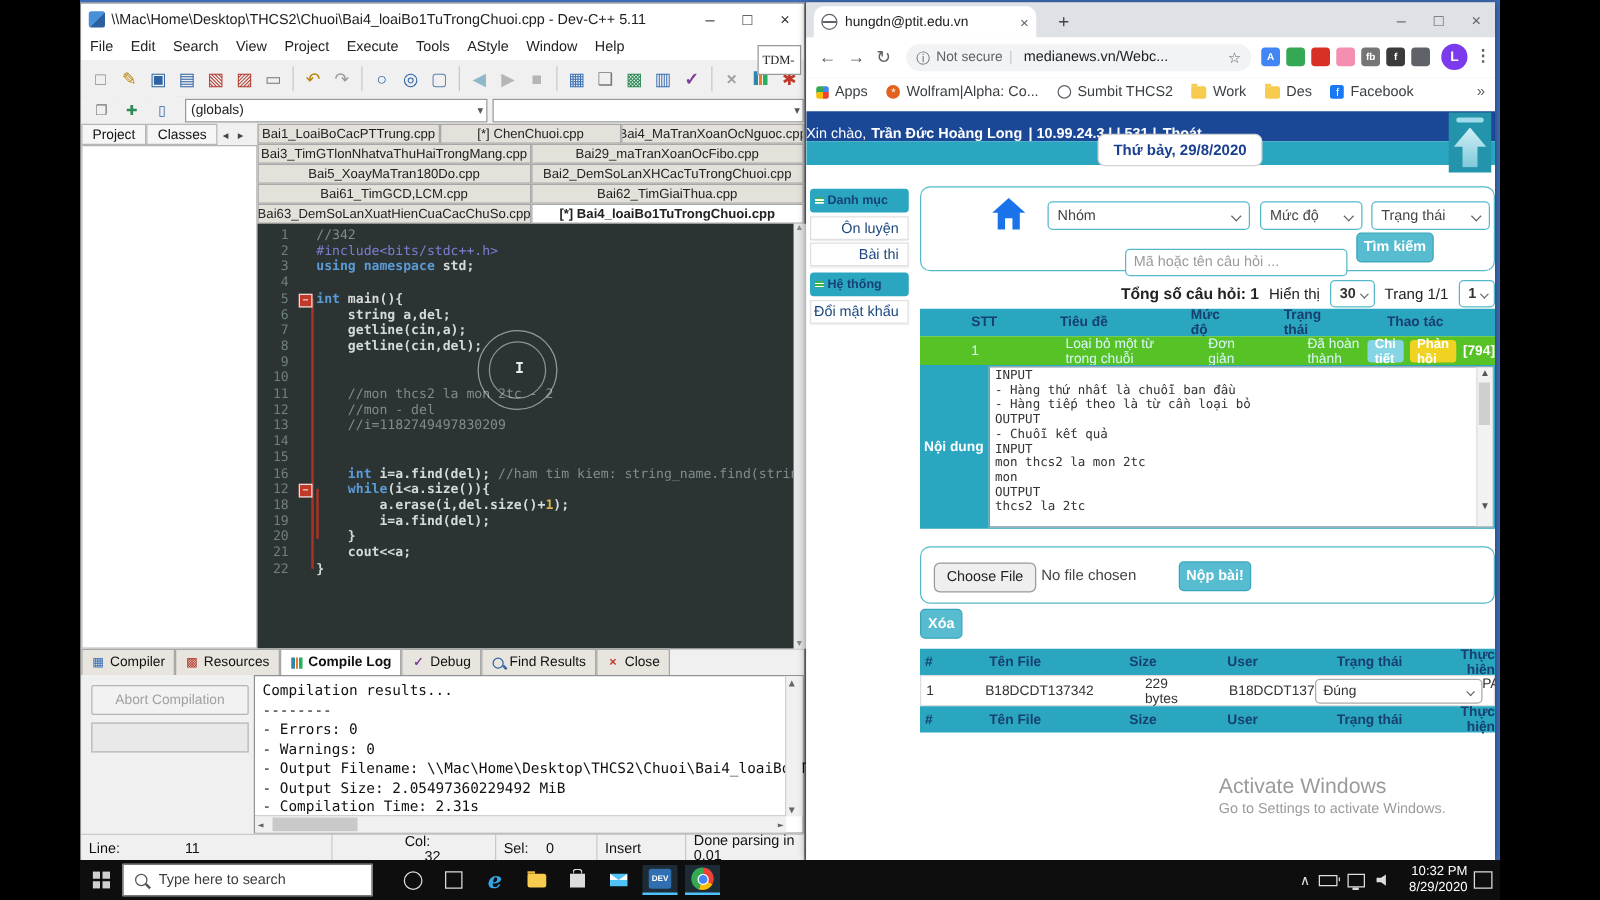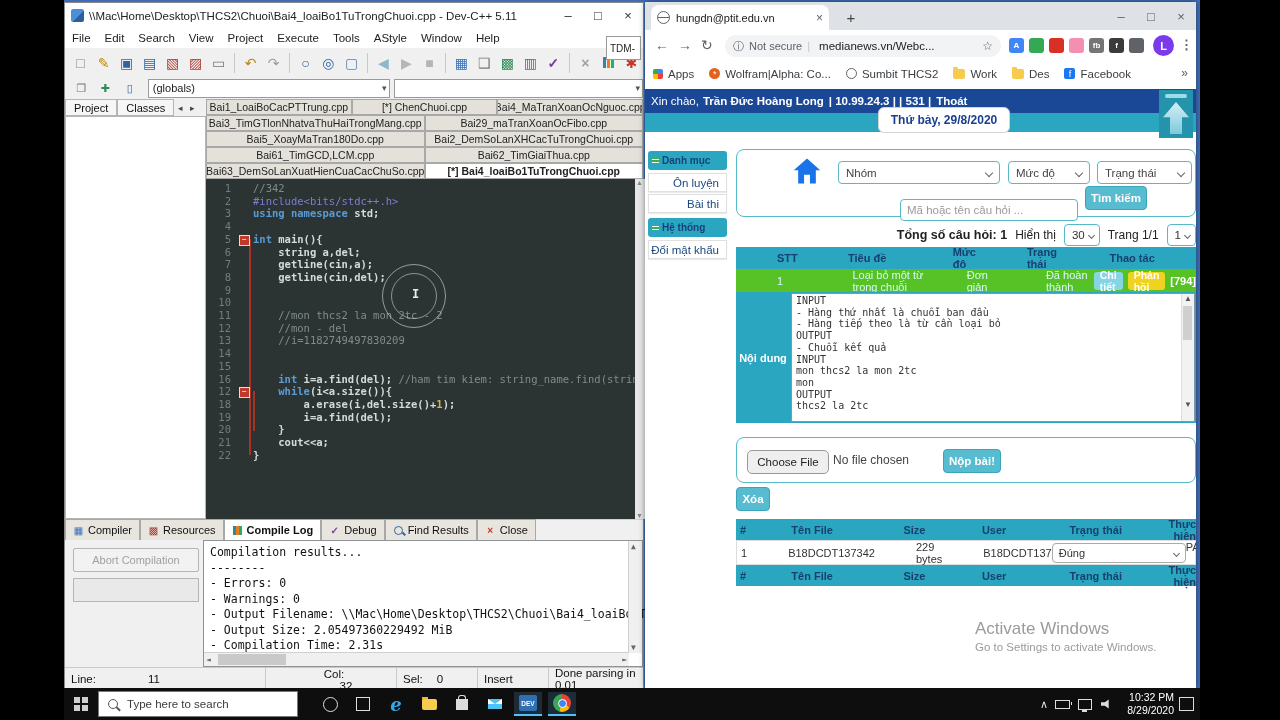--- a/index.html
+++ b/index.html
@@ -13,21 +13,21 @@
   #dtitle{position:absolute;left:0;top:0;right:0;height:25px;background:#fff;display:flex;align-items:center;}
   #dicon{width:13px;height:13px;margin:0 5px 0 6px;background:linear-gradient(135deg,#4a90d9 55%,#2c5f9e 55%);border-radius:2px;}
   #dtitle .t{font-size:11.5px;color:#222;white-space:nowrap;overflow:hidden;}
   .wc{width:30px;height:25px;display:flex;align-items:center;justify-content:center;color:#333;font-size:13px;}
   #dctrl{position:absolute;right:0;top:0;display:flex;}
   #dmenu{position:absolute;left:0;top:25px;right:0;height:20px;background:#fff;display:flex;align-items:center;border-bottom:1px solid #e3e3e3;}
   .dmi{padding:0 7px;font-size:11.5px;color:#222;}
   #dtb1{position:absolute;left:0;top:45px;right:0;height:29px;background:#f0f0f0;border-bottom:1px solid #dcdcdc;display:flex;align-items:center;padding-left:4px;}
   .tbi{width:21px;height:21px;margin:0 1px;display:flex;align-items:center;justify-content:center;font-size:14px;background:#f0f0f0;border:1px solid transparent;}
   .tbsep{width:1px;height:20px;background:#c8c8c8;margin:0 4px;}
-  #tdmbox{position:absolute;right:2px;top:33px;width:30px;height:22px;border:1px solid #999;background:#fff;font-size:10px;display:flex;align-items:center;padding-left:3px;color:#222;}
+  #tdmbox{position:absolute;right:2px;top:33px;width:30px;height:22px;border:1px solid #999;background:#fff;font-size:10px;display:flex;align-items:center;padding-left:3px;color:#222;font-family:Liberation Serif, serif;}
   #dtb2{position:absolute;left:0;top:74px;right:0;height:22px;background:#f0f0f0;display:flex;align-items:center;padding-left:4px;border-bottom:1px solid #d5d5d5;}
   .combo{height:17px;border:1px solid #9a9a9a;background:#fff;font-size:11px;display:flex;align-items:center;padding:0 4px;position:relative;color:#222;}
   .combo .ca{position:absolute;right:2px;color:#555;font-size:9px;}
   
   #dleft{position:absolute;left:0;top:96px;width:141px;height:420px;background:#f0f0f0;border-right:1px solid #b5b5b5;}
   #dltabs{display:flex;height:17px;font-size:11px;align-items:center;}
   #dltabs .lt{padding:0 8px;border:1px solid #b5b5b5;height:15px;display:flex;align-items:center;background:#f6f6f6;}
   #dltabs .arr{width:12px;text-align:center;color:#444;font-size:9px;}
   #dlbody{position:absolute;left:0;top:17px;right:0;bottom:0;background:#fff;border:1px solid #b5b5b5;}
   
@@ -112,21 +112,21 @@
   .bmi{width:12px;height:10px;border-radius:2px;}
   .bmi.grid{background:conic-gradient(#4285f4 0 25%,#ea4335 25% 50%,#fbbc05 50% 75%,#34a853 75%);width:10px;height:10px;}
   .bmi.wolfram{background:#e3621d;color:#fff;font-size:9px;display:flex;align-items:center;justify-content:center;border-radius:50%;width:11px;height:11px;}
   .bmi.globe{background:transparent;border:1.3px solid #5f6368;border-radius:50%;width:9px;height:9px;}
   .bmi.folder{background:#f7cb4d;border-radius:1px 2px 2px 2px;position:relative;}
   .bmi.folder::before{content:"";position:absolute;left:0;top:-2px;width:5px;height:2px;background:#f7cb4d;border-radius:1px 1px 0 0;}
   .bmi.facebook{background:#1877f2;color:#fff;font-size:9px;display:flex;align-items:center;justify-content:center;width:11px;height:11px;}
   #bmmore{position:absolute;right:8px;top:4px;color:#5f6368;font-size:12px;}
   
   #bpage{position:absolute;left:0;top:83px;right:0;bottom:0;background:#fff;overflow:hidden;}
-  #snavy{position:absolute;left:0;top:4px;right:0;height:24px;background:#1b4896;color:#fff;display:flex;align-items:center;font-size:11.5px;padding-left:6px;}
+  #snavy{position:absolute;left:0;top:4px;right:0;height:24px;background:#1b4896;color:#fff;display:flex;align-items:flex-end;font-size:11.5px;}
   #snavy b{margin-left:4px;}
   #steal{position:absolute;left:0;top:28px;right:0;height:19px;background:#2aa6c0;}
   #sdate{position:absolute;left:233px;top:22px;width:130px;height:24px;background:#fff;border:1px solid #d3d3d3;border-radius:6px;
     display:flex;align-items:center;justify-content:center;color:#1b3f8f;font-weight:bold;font-size:12px;z-index:3;}
   #sarrow{position:absolute;right:3px;top:5px;width:34px;height:48px;background:#2493ac;z-index:3;}
   #sarrow .bar{position:absolute;left:6px;top:4px;width:22px;height:4px;background:#9fdcea;border-radius:2px;}
   #sarrow .ar{position:absolute;left:4px;top:12px;width:26px;height:32px;background:linear-gradient(#d2eff6,#7fc9da);
     clip-path:polygon(50% 0,100% 48%,73% 48%,73% 100%,27% 100%,27% 48%,0 48%);}
   .sbhead{position:absolute;left:3px;width:79px;height:19px;background:#2aa6c0;border-radius:3px;color:#17407a;font-weight:bold;
     font-size:10px;display:flex;align-items:center;padding-left:14px;box-sizing:border-box;}
@@ -137,21 +137,21 @@
   .sel{position:absolute;height:23px;border:1px solid #56b9ca;border-radius:4px;background:#fff;font-size:11.5px;color:#444;
     display:flex;align-items:center;padding-left:7px;box-sizing:border-box;}
   .sel::after{content:"";position:absolute;right:7px;top:8px;width:5px;height:5px;border-right:1.4px solid #666;border-bottom:1.4px solid #666;transform:rotate(45deg);}
   .tealbtn{background:#57bccf;border:1px solid #3aa5ba;border-radius:4px;color:#fff;font-weight:bold;font-size:11.5px;
     display:flex;align-items:center;justify-content:center;box-sizing:border-box;}
   #ssearch{position:absolute;left:255px;top:102px;width:178px;height:22px;border:1px solid #56b9ca;border-radius:4px;
     font-size:11.5px;padding:0 6px;color:#333;box-sizing:border-box;font-family:"Liberation Sans",sans-serif;margin-top:12px;}
   #ssearch::placeholder{color:#9a9a9a;}
   #spag{position:absolute;left:91px;top:138px;width:460px;height:23px;display:flex;align-items:center;justify-content:flex-end;gap:8px;font-size:12px;color:#222;}
   .psel{position:relative;height:22px;border:1px solid #56b9ca;border-radius:4px;background:#fff;font-size:11.5px;color:#333;
-    display:flex;align-items:center;padding:0 14px 0 7px;box-sizing:border-box;}
+    display:flex;align-items:center;padding:0 14px 0 7px;box-sizing:border-box;font-weight:bold;}
   .psel::after{content:"";position:absolute;right:5px;top:8px;width:4px;height:4px;border-right:1.3px solid #666;border-bottom:1.3px solid #666;transform:rotate(45deg);}
   #qhead{position:absolute;left:91px;top:162px;width:460px;height:22px;background:#2aa6c0;display:flex;align-items:center;
     color:#17406e;font-weight:bold;font-size:11px;}
   .qc{text-align:left;padding-left:41px;}
   #qrow{position:absolute;left:91px;top:184px;width:460px;height:23px;background:#57c226;display:flex;align-items:center;
     color:#d9f7fa;font-size:11px;}
   .minibtn{height:18px;border-radius:3px;color:#fff;font-weight:bold;font-size:10.5px;display:flex;align-items:center;justify-content:center;padding:0 6px;}
   #qcontent{position:absolute;left:91px;top:207px;width:460px;height:131px;background:#2aa6c0;}
   #qclabel{position:absolute;left:0;top:0;width:54px;height:131px;color:#fff;font-weight:bold;font-size:11px;display:flex;align-items:center;justify-content:center;}
   #qtext{position:absolute;left:55px;top:1px;right:1px;bottom:1px;background:#fff;border:1px solid #7f9aa5;box-sizing:border-box;

